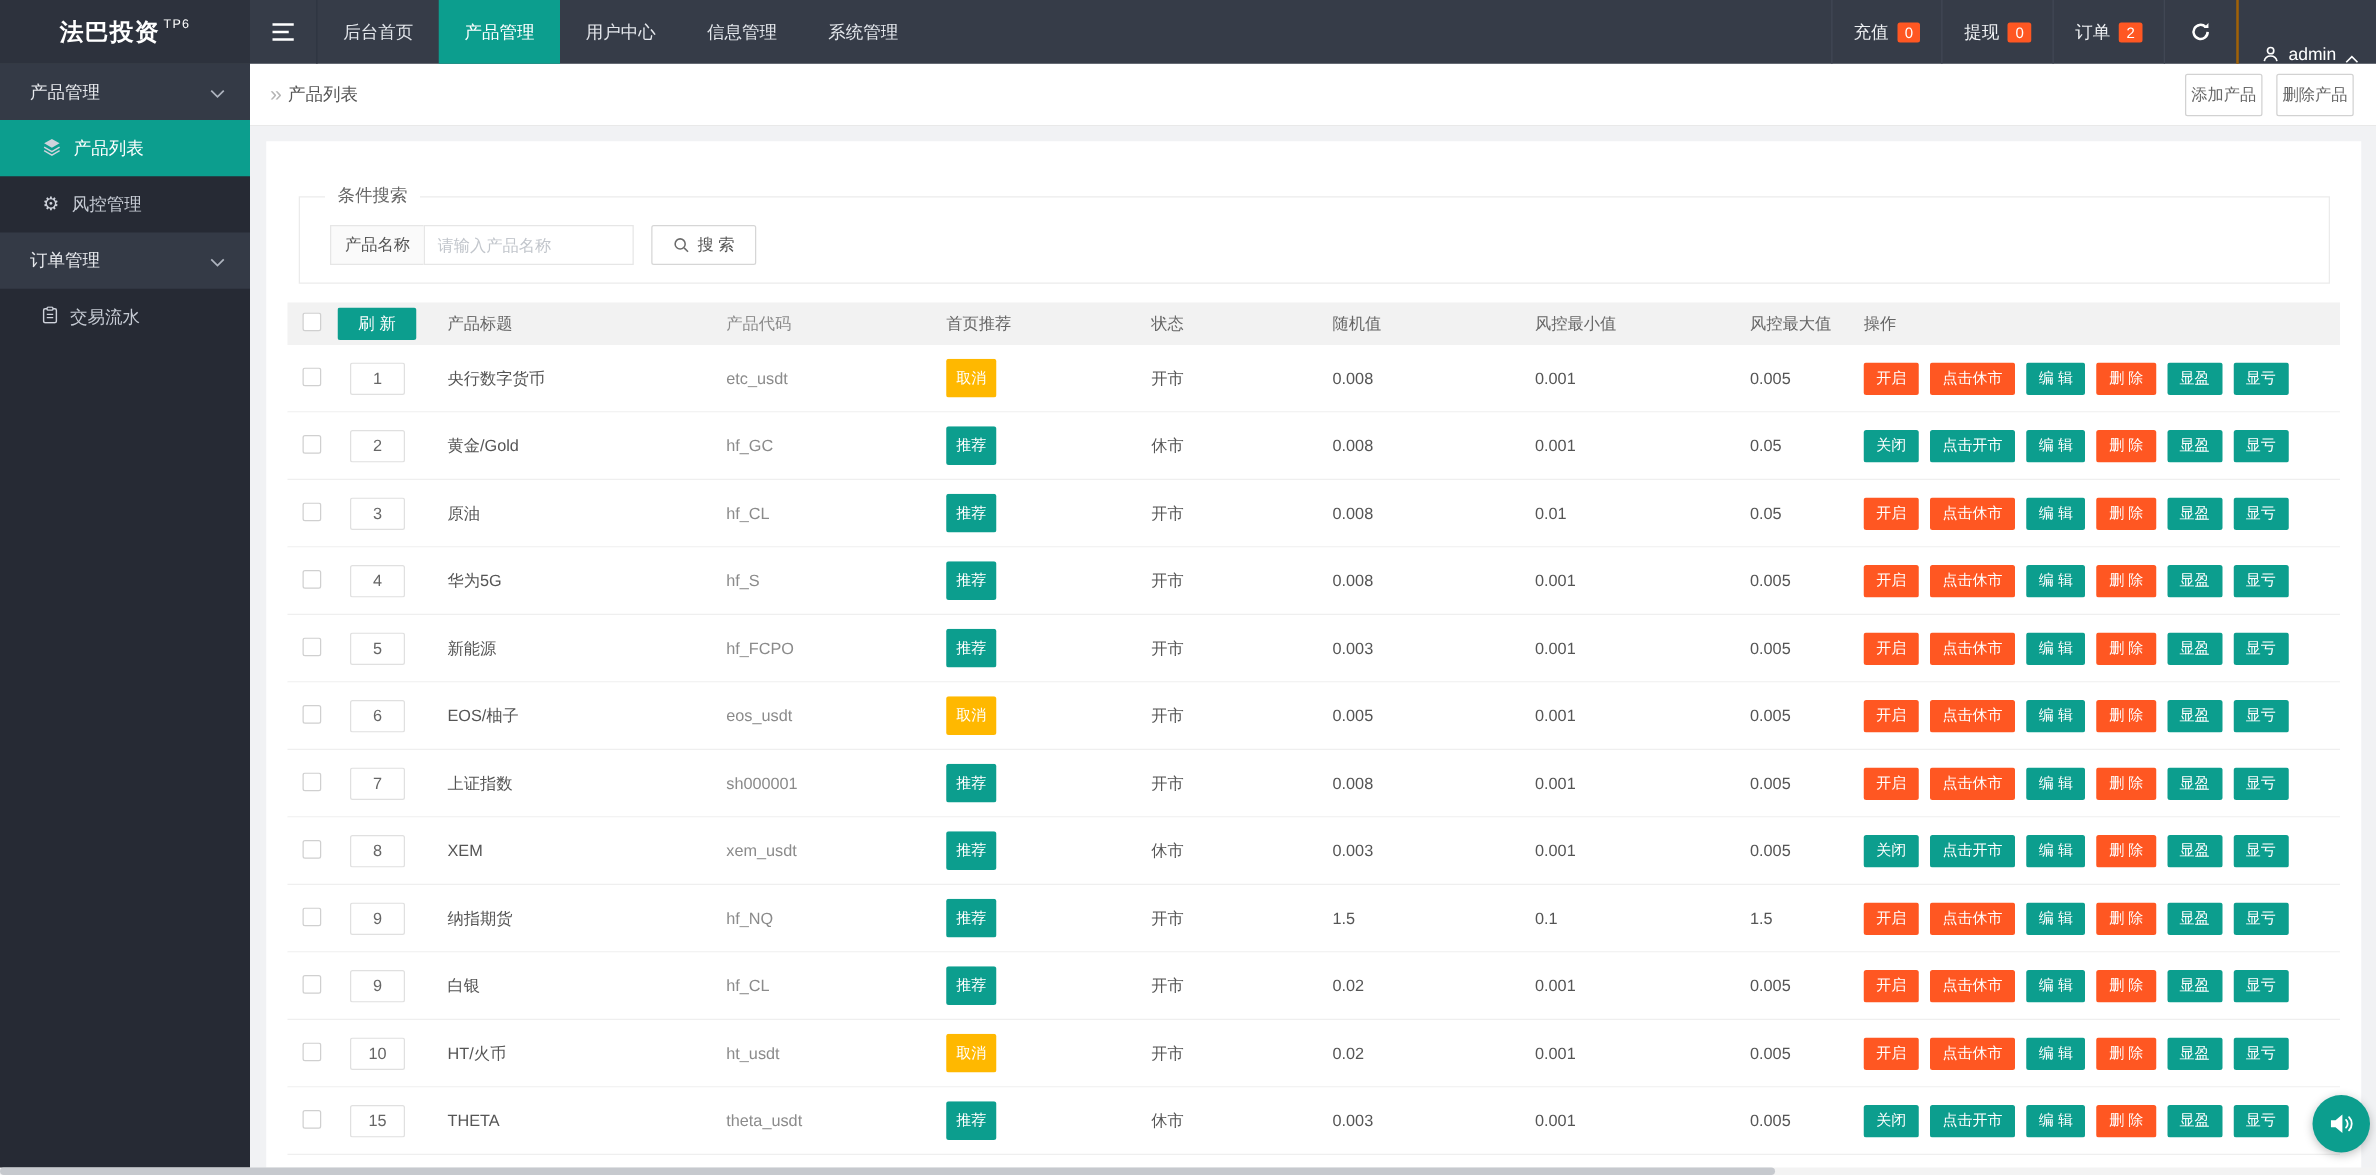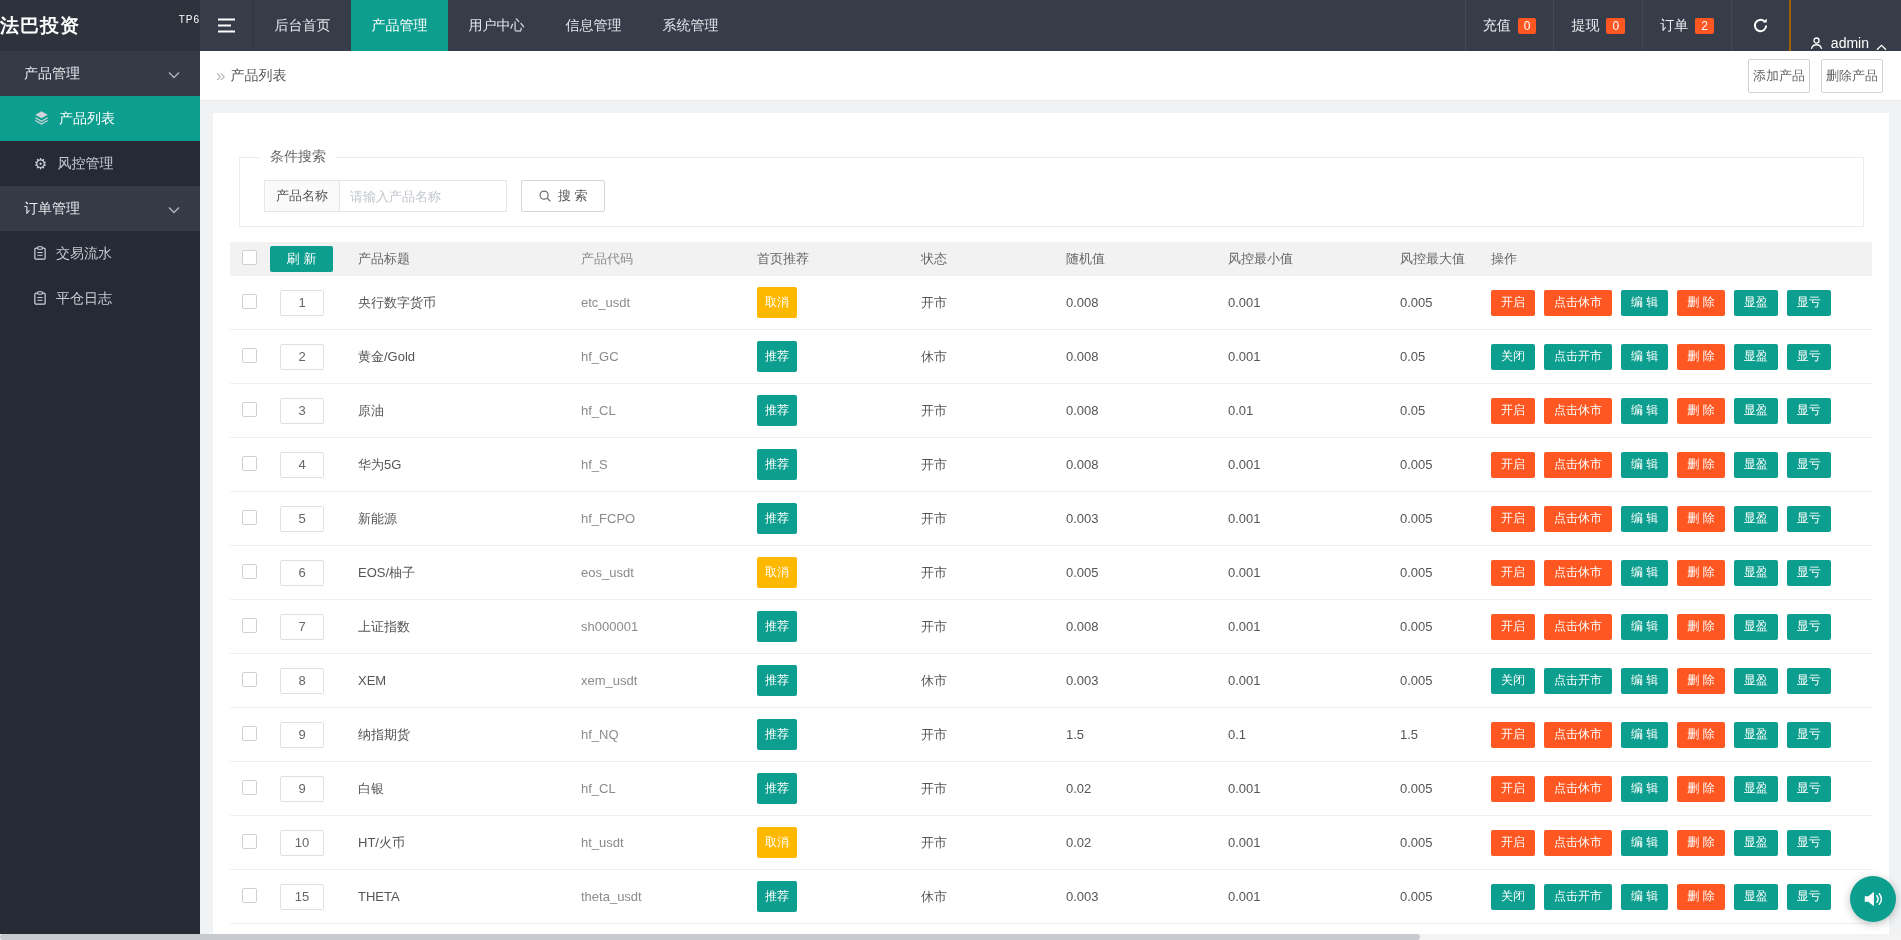--- a/index.html
+++ b/index.html
@@ -3,21 +3,21 @@
 <meta charset="utf-8">
 <style>
   * { margin:0; padding:0; box-sizing:border-box; }
   html,body { width:1901px; height:940px; overflow:hidden; }
   body { font-family:"Liberation Sans","DejaVu Sans",sans-serif; background:#f1f2f4; position:relative; font-size:13px; color:#555; }
 
   :root { --teal:#0C9E8E; --orange:#FF5722; --amber:#FFB800; }
 
   
   .topbar { position:absolute; top:0; left:0; width:1901px; height:51px; background:#363c48; display:flex; align-items:stretch; z-index:30; }
-  .logo { width:200px; background:#2d323d; color:#fff; display:flex; align-items:center; justify-content:space-between; font-size:19px; font-weight:bold; letter-spacing:1px; }
+  .logo { width:200px; background:#2d323d; color:#fff; display:flex; align-items:center; justify-content:center; font-size:19px; font-weight:bold; letter-spacing:1px; }
   .logo sup { font-size:10px; font-weight:normal; margin-left:3px; transform:translateY(-6px); }
   .burger { width:54px; display:flex; align-items:center; justify-content:center; border-right:1px solid #2e3440; cursor:pointer; }
   .topnav { display:flex; }
   .topnav .titem { width:97px; display:flex; align-items:center; justify-content:center; color:#e4e7ec; font-size:14px; cursor:pointer; }
   .topnav .titem.active { background:var(--teal); color:#fff; }
   .top-right { margin-left:auto; display:flex; align-items:stretch; }
   .stat { display:flex; align-items:center; padding:0 17px; border-left:1px solid #414754; color:#eef0f3; font-size:14px; cursor:pointer; }
   .stat .num { background:var(--orange); color:#fff; font-size:12px; border-radius:2px; padding:1px 6px; margin-left:7px; }
   .iconbtn { display:flex; align-items:center; padding:0 20px; border-left:1px solid #414754; cursor:pointer; }
   .userbox { display:flex; align-items:flex-end; gap:7px; padding:0 14px 0 18px; border-left:2px solid #a16207; color:#fff; font-size:14px; cursor:pointer; }
@@ -161,28 +161,20 @@
         </svg></span>
     </div>
     <div class="sitem">
       <span class="gi"><svg width="12" height="14" viewBox="0 0 14 16">
           <rect x="1" y="2.2" width="12" height="13" rx="1.5" fill="none" stroke="#cfd3dc" stroke-width="1.4"></rect>
           <rect x="4.3" y="0.7" width="5.4" height="2.8" rx="0.8" fill="#262a34" stroke="#cfd3dc" stroke-width="1.2"></rect>
           <path d="M4 7.5h6M4 10.5h6" stroke="#cfd3dc" stroke-width="1.2"></path>
         </svg></span>
       <span>交易流水</span>
     </div>
-    <div class="sitem">
-      <span class="gi"><svg width="12" height="14" viewBox="0 0 14 16">
-          <rect x="1" y="2.2" width="12" height="13" rx="1.5" fill="none" stroke="#cfd3dc" stroke-width="1.4"></rect>
-          <rect x="4.3" y="0.7" width="5.4" height="2.8" rx="0.8" fill="#262a34" stroke="#cfd3dc" stroke-width="1.2"></rect>
-          <path d="M4 7.5h6M4 10.5h6" stroke="#cfd3dc" stroke-width="1.2"></path>
-        </svg></span>
-      <span>平仓日志</span>
-    </div>
   </aside>
 
 <div class="crumbbar">
   <div class="crumb">
     <span class="chevs">»</span>
     <span>产品列表</span>
   </div>
   <div class="crumb-actions">
     <button class="ghost-btn">添加产品</button>
     <button class="ghost-btn">删除产品</button>

